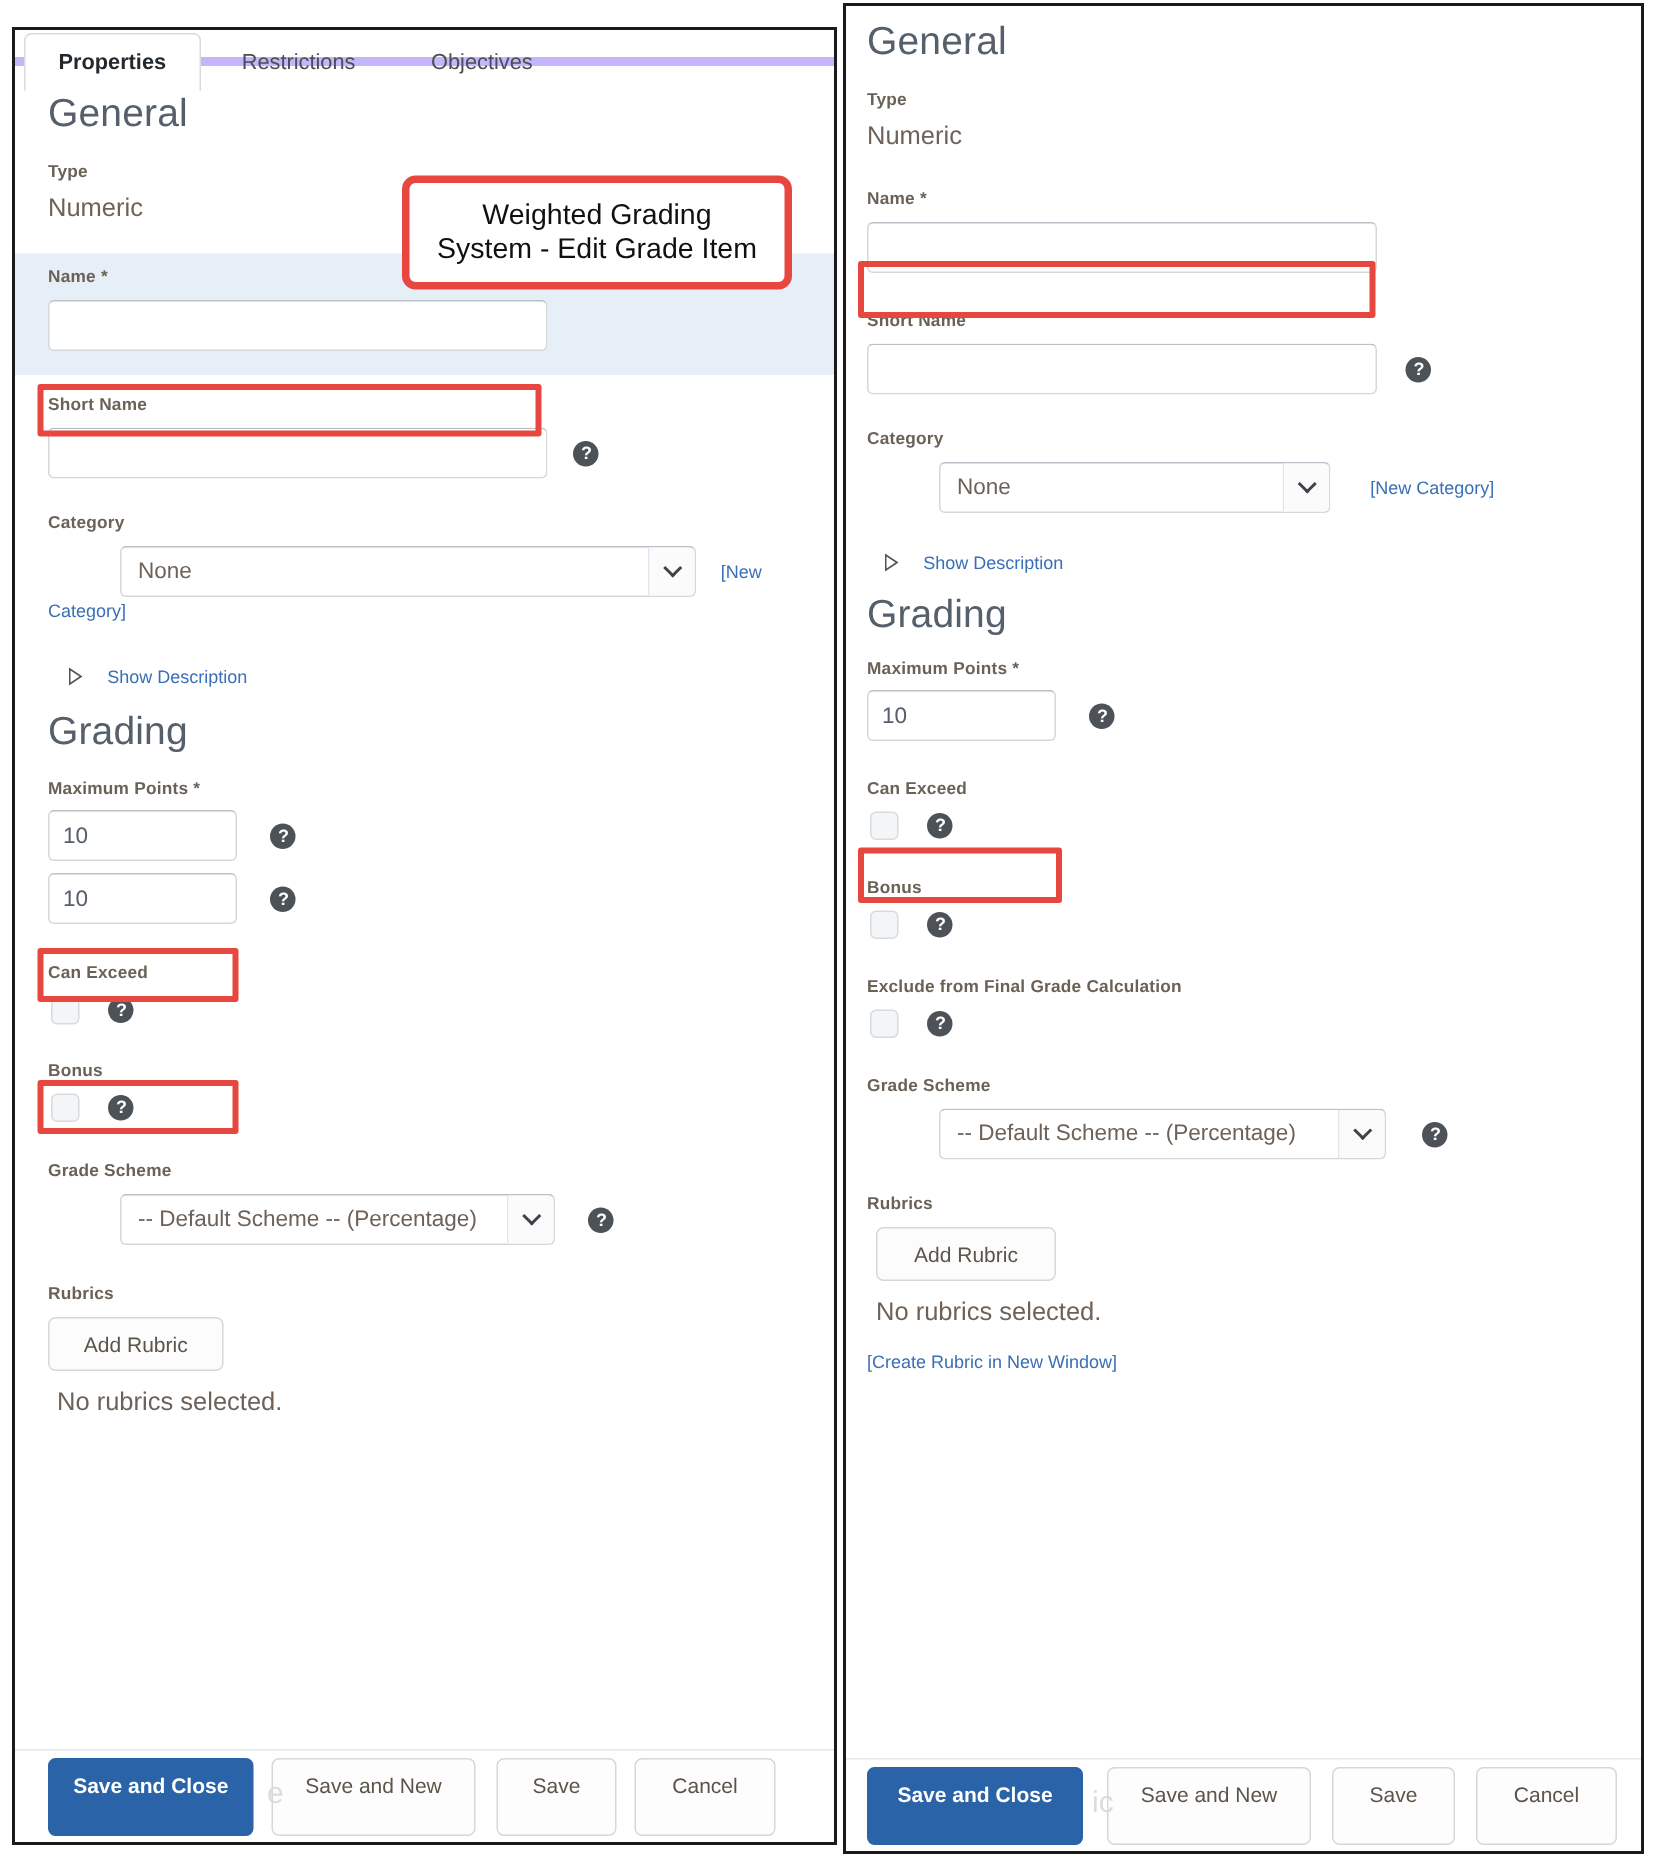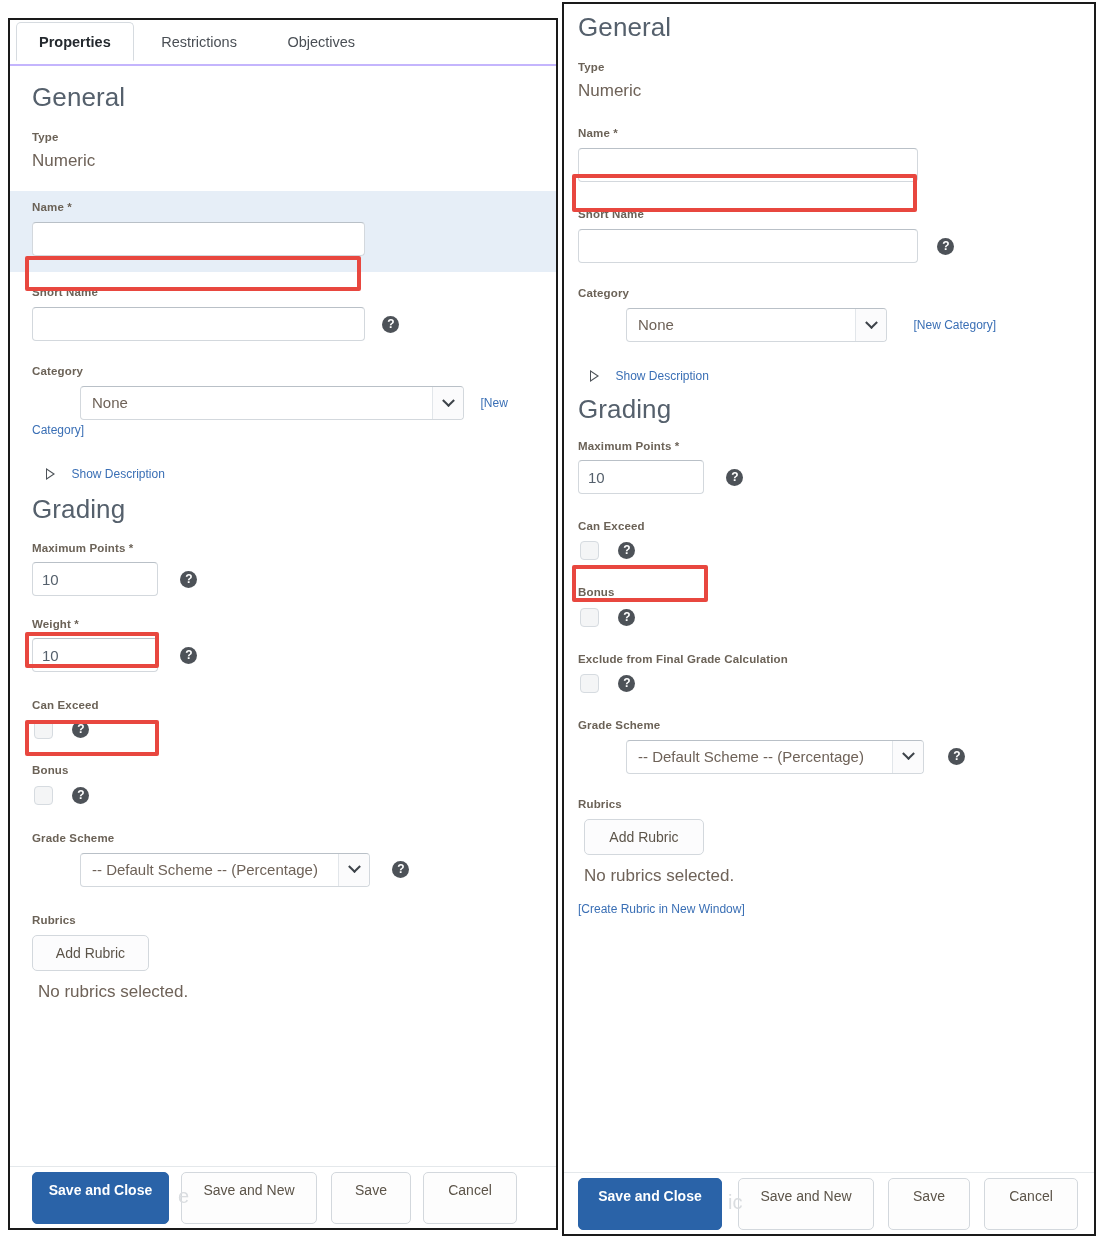--- a/index.html
+++ b/index.html
@@ -32,23 +32,23 @@
   .panel-body {
     position: absolute;
     left: 0; right: 0; top: 0;
     bottom: 62px;
     overflow: hidden;
   }
 
   
   .tabbar {
     position: relative;
-    height: 46px;
-    background: #ffffff;
-    border-bottom: 2px solid #c4b5fd;
+    height: 24px;
+    background: #ffffff;
+    border-bottom: 6px solid #c4b5fd;
     padding-left: 6px;
   }
   .tab {
     display: inline-block;
     padding: 11px 22px 10px 22px;
     font-size: 14.5px;
     color: #4a4f55;
     position: relative;
     top: 2px;
     border: 1px solid transparent;
@@ -314,21 +314,20 @@
         </div>
 
         <div class="sect-title" style="margin:12px 0 0 22px;">Grading</div>
 
         <div class="fld-label" style="margin:17px 0 0 22px;">Maximum Points *</div>
         <div style="margin:8px 0 0 22px;">
           <input class="txt" type="text" style="width: 126px; vertical-align: middle;" value="10">
           <span class="help" style="margin-left:18px;">?</span>
         </div>
 
-        <div class="fld-label" style="margin:22px 0 0 22px;">Weight *</div>
         <div style="margin:8px 0 0 22px;">
           <input class="txt" type="text" style="width: 126px; vertical-align: middle;" value="10">
           <span class="help" style="margin-left:18px;">?</span>
         </div>
 
         <div class="fld-label" style="margin:27px 0 0 22px;">Can Exceed</div>
         <div style="margin:9px 0 0 24px;">
           <span class="cbox"></span>
           <span class="help" style="margin-left:15px;">?</span>
         </div>
@@ -365,20 +364,24 @@
       <span class="btn" style="width:136px; margin-left:12px;">Save and New</span>
       <span class="btn" style="width:80px; margin-left:14px;">Save</span>
       <span class="btn" style="width:94px; margin-left:12px;">Cancel</span>
     </div>
 
     <div class="redring" style="left:15px;  top:236px; width:336px; height:35px;"></div>
     <div class="redring" style="left:15px;  top:612px; width:134px; height:36px;"></div>
     <div class="redring" style="left:15px;  top:700px; width:134px; height:36px;"></div>
   </div>
 
+  <div class="redbox" style="left:268px; top:117px; width:260px; height:76px;">
+    <span id="ann-left" style="white-space:pre-line;">Weighted Grading
+System - Edit Grade Item</span>
+  </div>
 
   <div class="panel" id="panel-right">
 
     <div class="panel-body">
       <div class="content">
 
         <div class="sect-title" style="margin:8px 0 0 14px;">General</div>
 
         <div class="fld-label" style="margin:18px 0 0 14px;">Type</div>
         <div class="val-static" style="margin:8px 0 0 14px;">Numeric</div>

